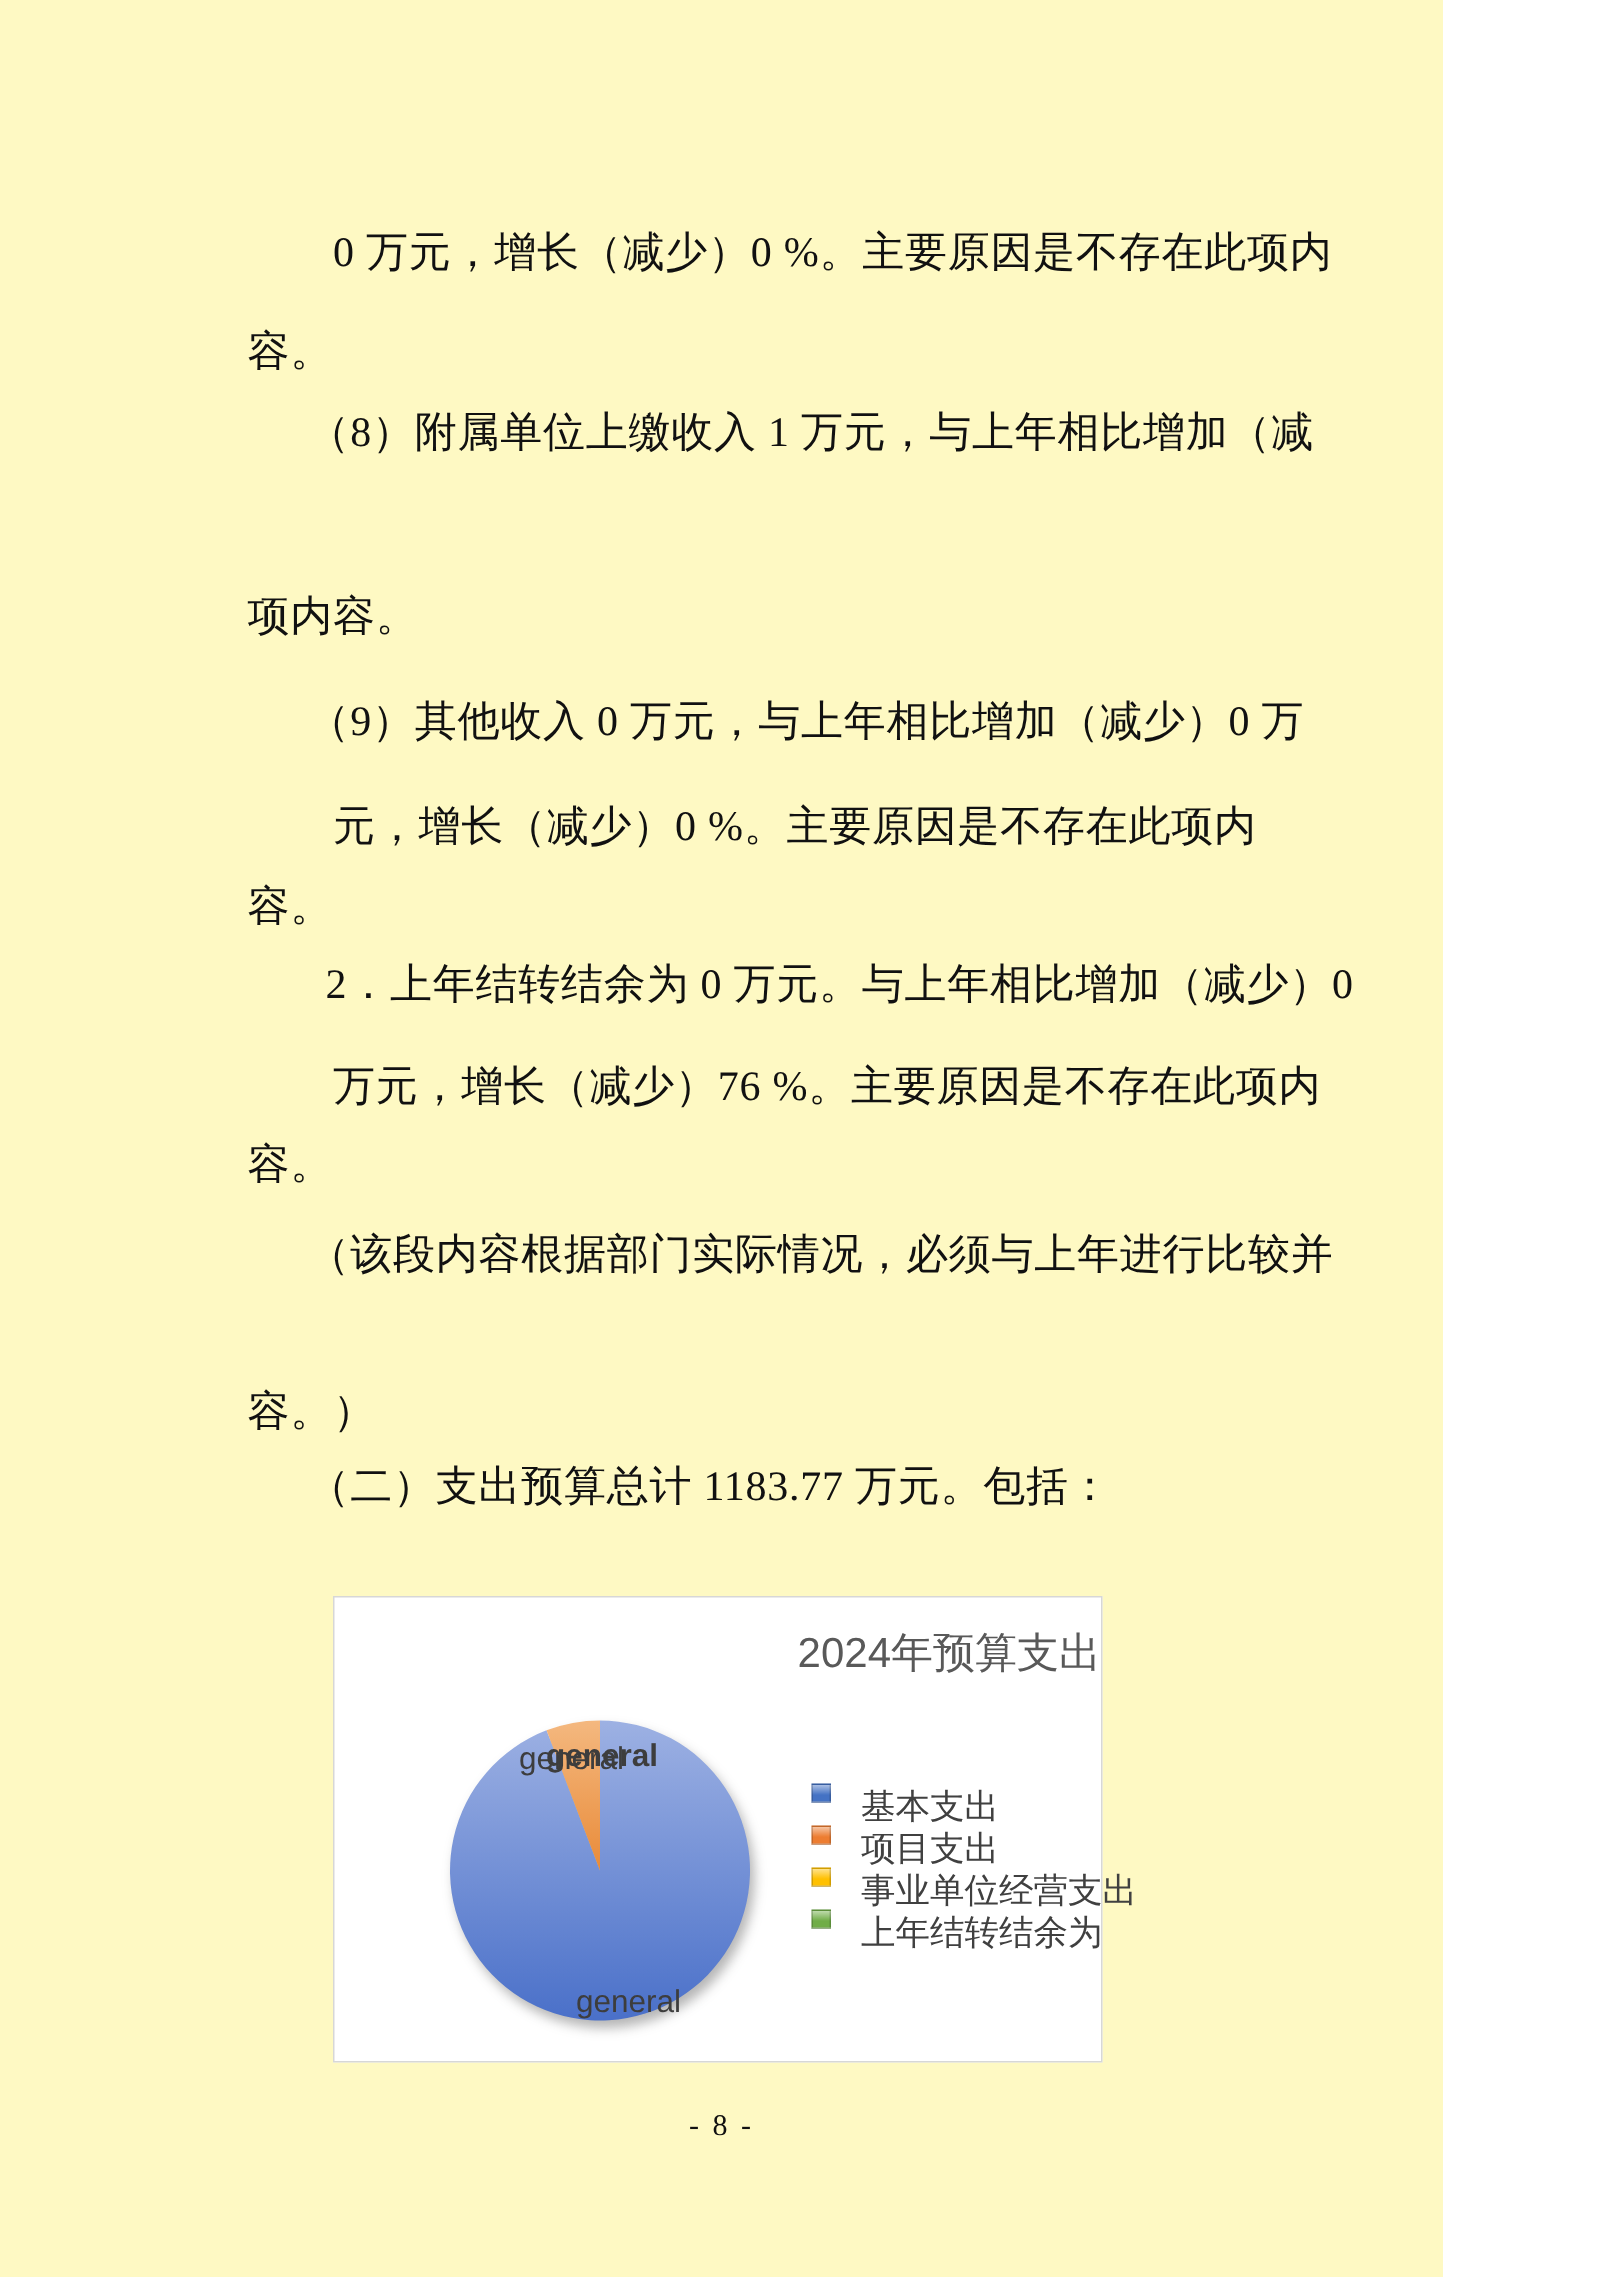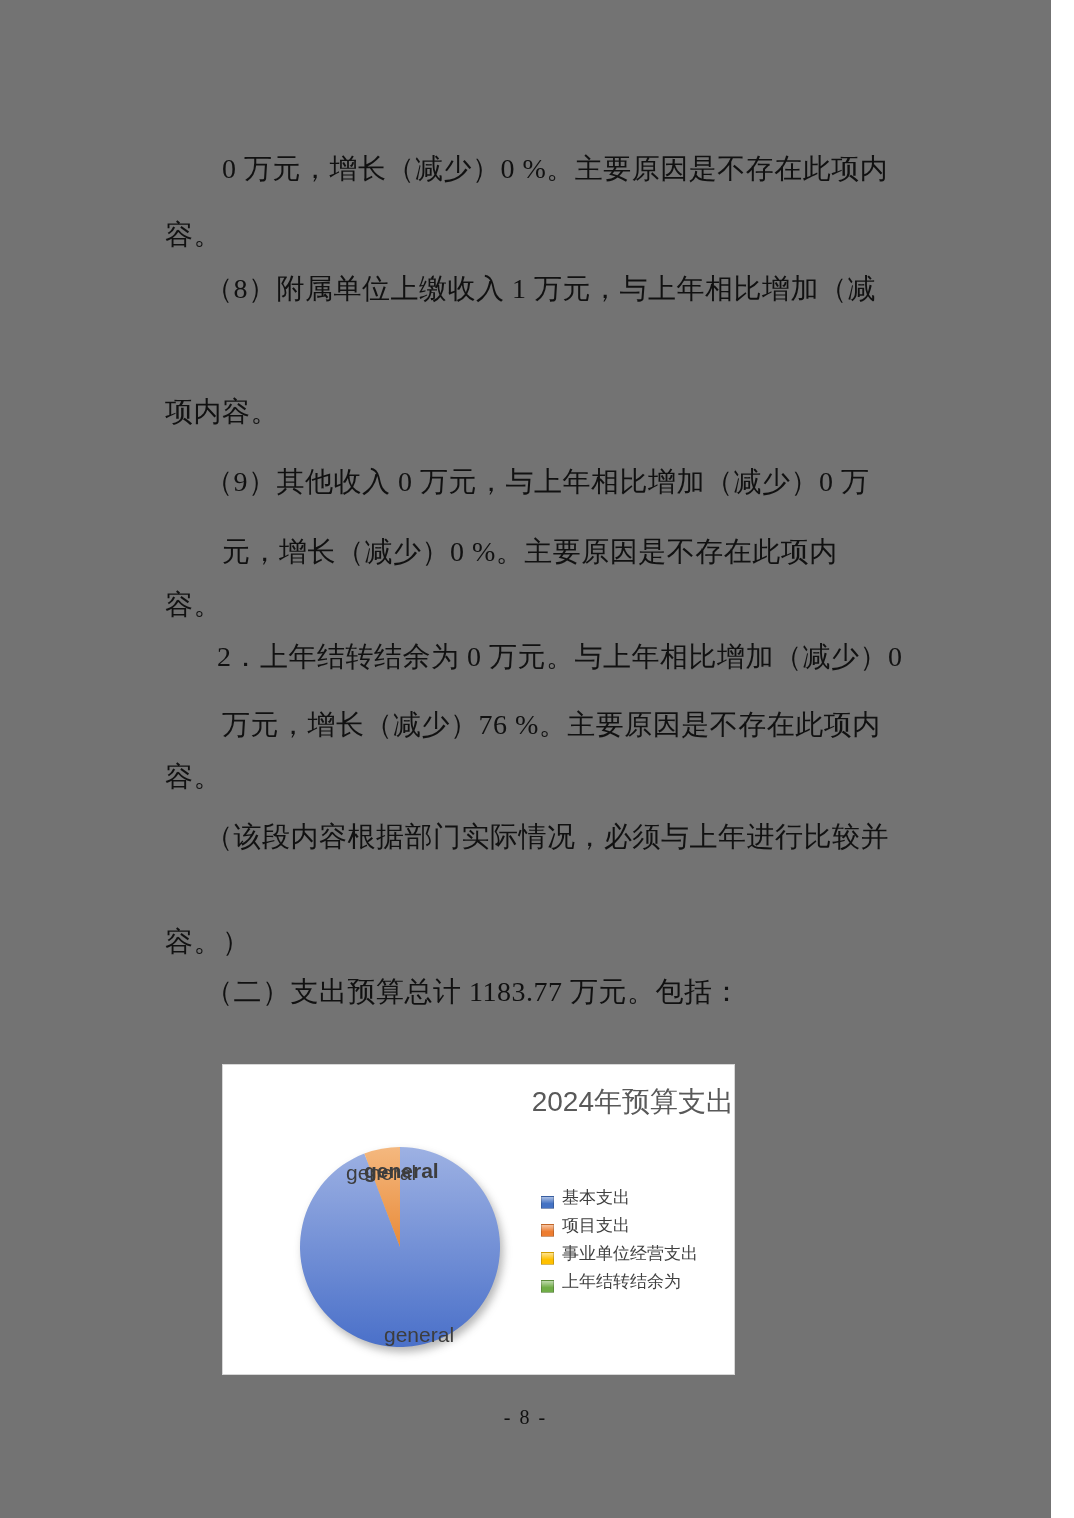--- a/index.html
+++ b/index.html
@@ -1,19 +1,19 @@
 <!DOCTYPE html>
 <html><head>
 <meta charset="utf-8">
 <style>
   html,body{margin:0;padding:0;background:#ffffff;}
   .page{
     position:relative;
-    width:1051px;height:1518px;
-    background:#737373;
+    width:962px;height:1518px;
+    background:#fef9c3;
     font-family:"Liberation Serif","DejaVu Serif",serif;
     color:#111111;
     overflow:hidden;
   }
   .doc-line{
     position:absolute;
     font-size:28px;
     line-height:1.2;
     letter-spacing:0.5px;
     white-space:nowrap;
@@ -45,23 +45,23 @@
     color:#3d3d3d;
     white-space:nowrap;
   }
   .pie-label.front{font-weight:bold;}
   .legend{
     position:absolute;
     left:318px;top:124px;
     display:flex;flex-direction:column;gap:8px;
   }
   .legend-item{
-    display:flex;align-items:flex-end;gap:8px;
+    display:flex;align-items:flex-start;gap:20px;
     height:20px;
-    font-size:17px;color:#404040;
+    font-size:23px;color:#404040;
     white-space:nowrap;
   }
   .swatch{
     width:13px;height:13px;flex:0 0 13px;
     border:1px solid rgba(0,0,0,0.18);
     background-image:linear-gradient(rgba(255,255,255,0.55),rgba(255,255,255,0) 60%);
     box-sizing:border-box;
   }
   .page-number{
     position:absolute;

